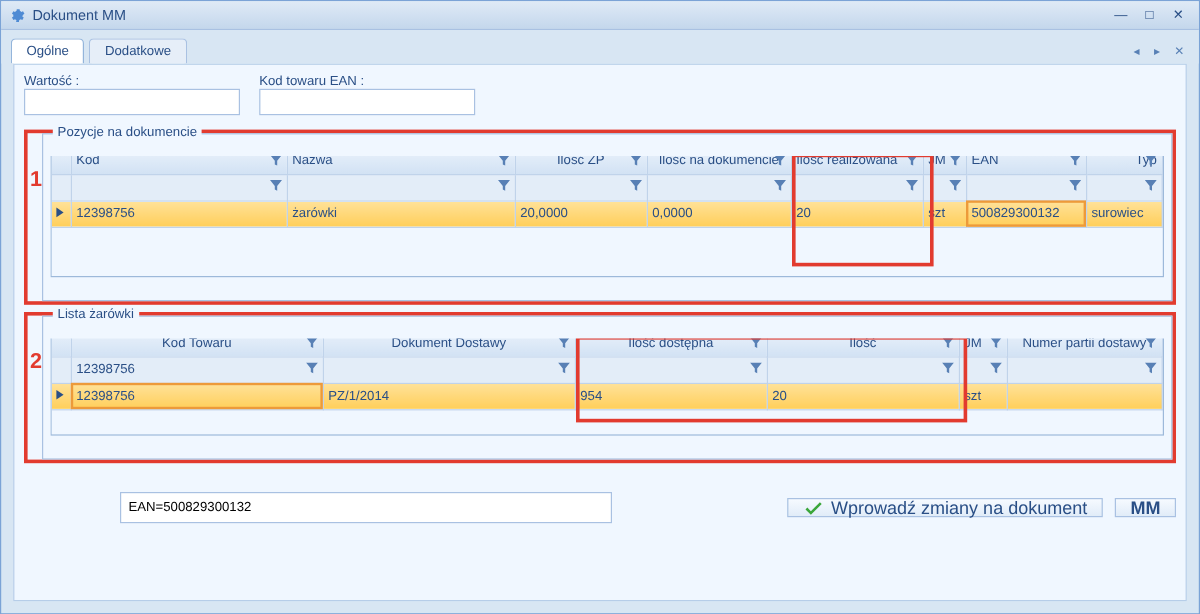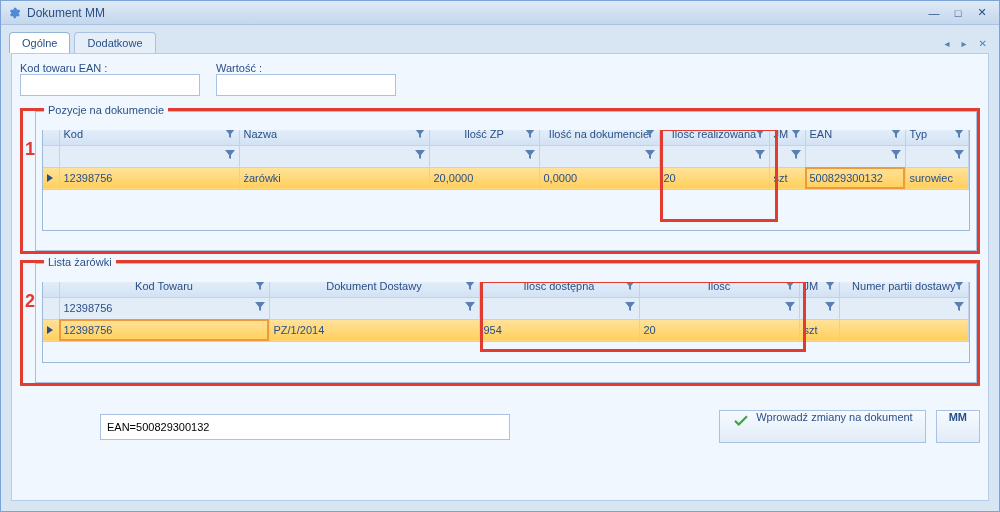--- a/index.html
+++ b/index.html
@@ -37,21 +37,21 @@
   .grid tr.sel td.boxed { outline: 2px solid #ed9a3a; outline-offset: -2px; }
   .rowind { width: 14px; text-align: center; }
   .rowind span { display: inline-block; width: 0; height: 0; border-top: 4px solid transparent; border-bottom: 4px solid transparent; border-left: 6px solid #2a4f86; }
   .colhl { position: absolute; border: 3px solid #e23b2f; pointer-events: none; }
   .panel1-body { position: relative; height: 120px; overflow: hidden; }
   .panel2-body { position: relative; height: 100px; overflow: hidden; }
   .footer { display: flex; align-items: center; gap: 10px; padding: 24px 0 0 0; }
   .footer .eanbox { flex: 0 0 410px; display: flex; }
   .footer .eanbox input { width: 100%; height: 26px; border: 1px solid #a9c1e2; background: #fff; font-size: 11px; padding: 0 6px; }
   .footer .spacer { flex: 1; }
-  .btn { display: inline-flex; align-items: flex-start; gap: 6px; height: 33px; padding: 0 12px; border: 1px solid #a9c1e2; background: linear-gradient(#f6faff,#e1ecf8); font-size: 11px; color: #2a4f86; cursor: pointer; }
+  .btn { display: inline-flex; align-items: center; gap: 6px; height: 16px; padding: 0 12px; border: 1px solid #a9c1e2; background: linear-gradient(#f6faff,#e1ecf8); font-size: 15px; color: #2a4f86; cursor: pointer; }
   .btn .ic { width: 18px; height: 18px; }
   .grid-empty { height: 40px; }
   .num { text-align: right; }
 </style>
 </head>
 <body>
 
 <div class="window">
   <div class="titlebar">
     <svg class="gear" viewBox="0 0 24 24">
@@ -76,25 +76,25 @@
     <div class="right">
       <span>◂</span>
       <span>▸</span>
       <span>✕</span>
     </div>
   </div>
 
   <div class="content">
     <div class="filters">
       <div class="filterbox">
+        <label>Wartość :</label>
+        <input value="" style="">
+      </div>
+      <div class="filterbox">
         <label>Kod towaru EAN :</label>
-        <input value="" style="">
-      </div>
-      <div class="filterbox">
-        <label>Wartość :</label>
         <input value="" style="">
       </div>
     </div>
 
     <div class="panel">
       <div class="groupbox">
         <div class="legend">Pozycje na dokumencie</div>
         <span class="badge">1</span>
         <div class="panel1-body">
           <div class="grid">
@@ -118,30 +118,30 @@
                         </svg></span></th>
                 <th><span>Nazwa</span><span class="funnel"><svg viewBox="0 0 10 10">
                           <path d="M0 0h10L6 5v4L4 8V5z"></path>
                         </svg></span></th>
                 <th style="text-align:center"><span>Ilość ZP</span><span class="funnel"><svg viewBox="0 0 10 10">
                           <path d="M0 0h10L6 5v4L4 8V5z"></path>
                         </svg></span></th>
                 <th style="text-align:center"><span>Ilość na dokumencie</span><span class="funnel"><svg viewBox="0 0 10 10">
                           <path d="M0 0h10L6 5v4L4 8V5z"></path>
                         </svg></span></th>
-                <th style="text-align:center"><span>Ilość realizowana</span><span class="funnel"><svg viewBox="0 0 10 10">
+                <th style="text-align:left"><span>Ilość realizowana</span><span class="funnel"><svg viewBox="0 0 10 10">
                           <path d="M0 0h10L6 5v4L4 8V5z"></path>
                         </svg></span></th>
                 <th><span>JM</span><span class="funnel"><svg viewBox="0 0 10 10">
                           <path d="M0 0h10L6 5v4L4 8V5z"></path>
                         </svg></span></th>
                 <th style="text-align:left"><span>EAN</span><span class="funnel"><svg viewBox="0 0 10 10">
                           <path d="M0 0h10L6 5v4L4 8V5z"></path>
                         </svg></span></th>
-                <th style="text-align:left"><span>Typ</span><span class="funnel"><svg viewBox="0 0 10 10">
+                <th style="text-align:right"><span>Typ</span><span class="funnel"><svg viewBox="0 0 10 10">
                           <path d="M0 0h10L6 5v4L4 8V5z"></path>
                         </svg></span></th>
               </tr>
               <tr class="filterrow">
                 <td></td>
                     <td class="fr"><span class="funnel"><svg viewBox="0 0 10 10">
                           <path d="M0 0h10L6 5v4L4 8V5z"></path>
                         </svg></span></td>
                 <td class="fr"><span class="funnel"><svg viewBox="0 0 10 10">
                           <path d="M0 0h10L6 5v4L4 8V5z"></path>

